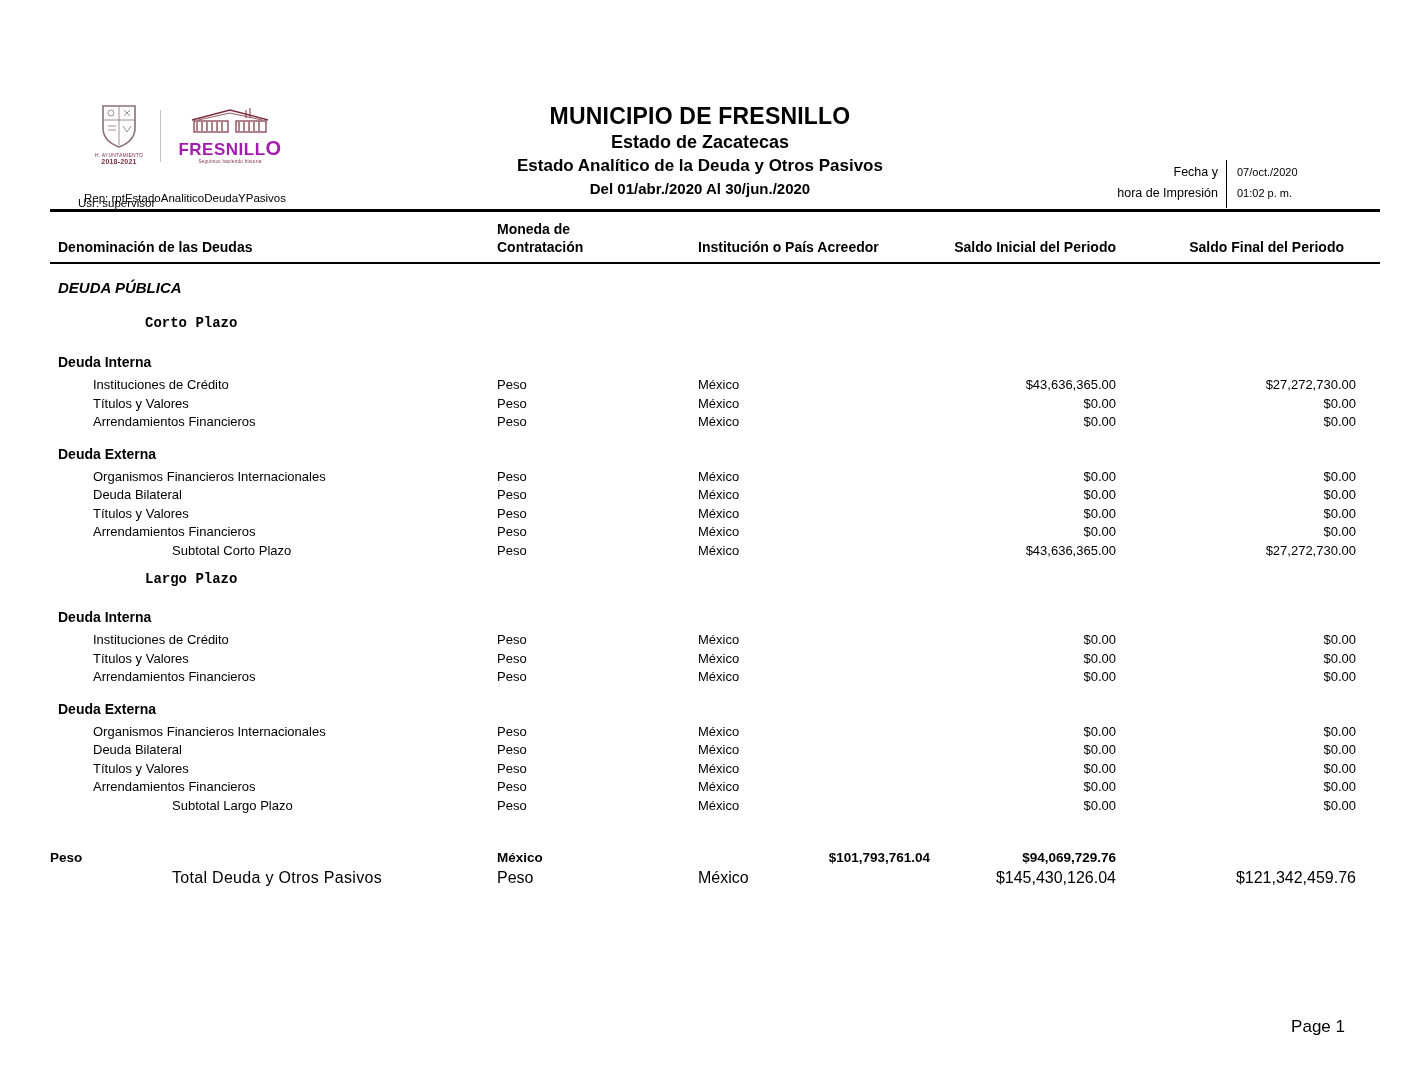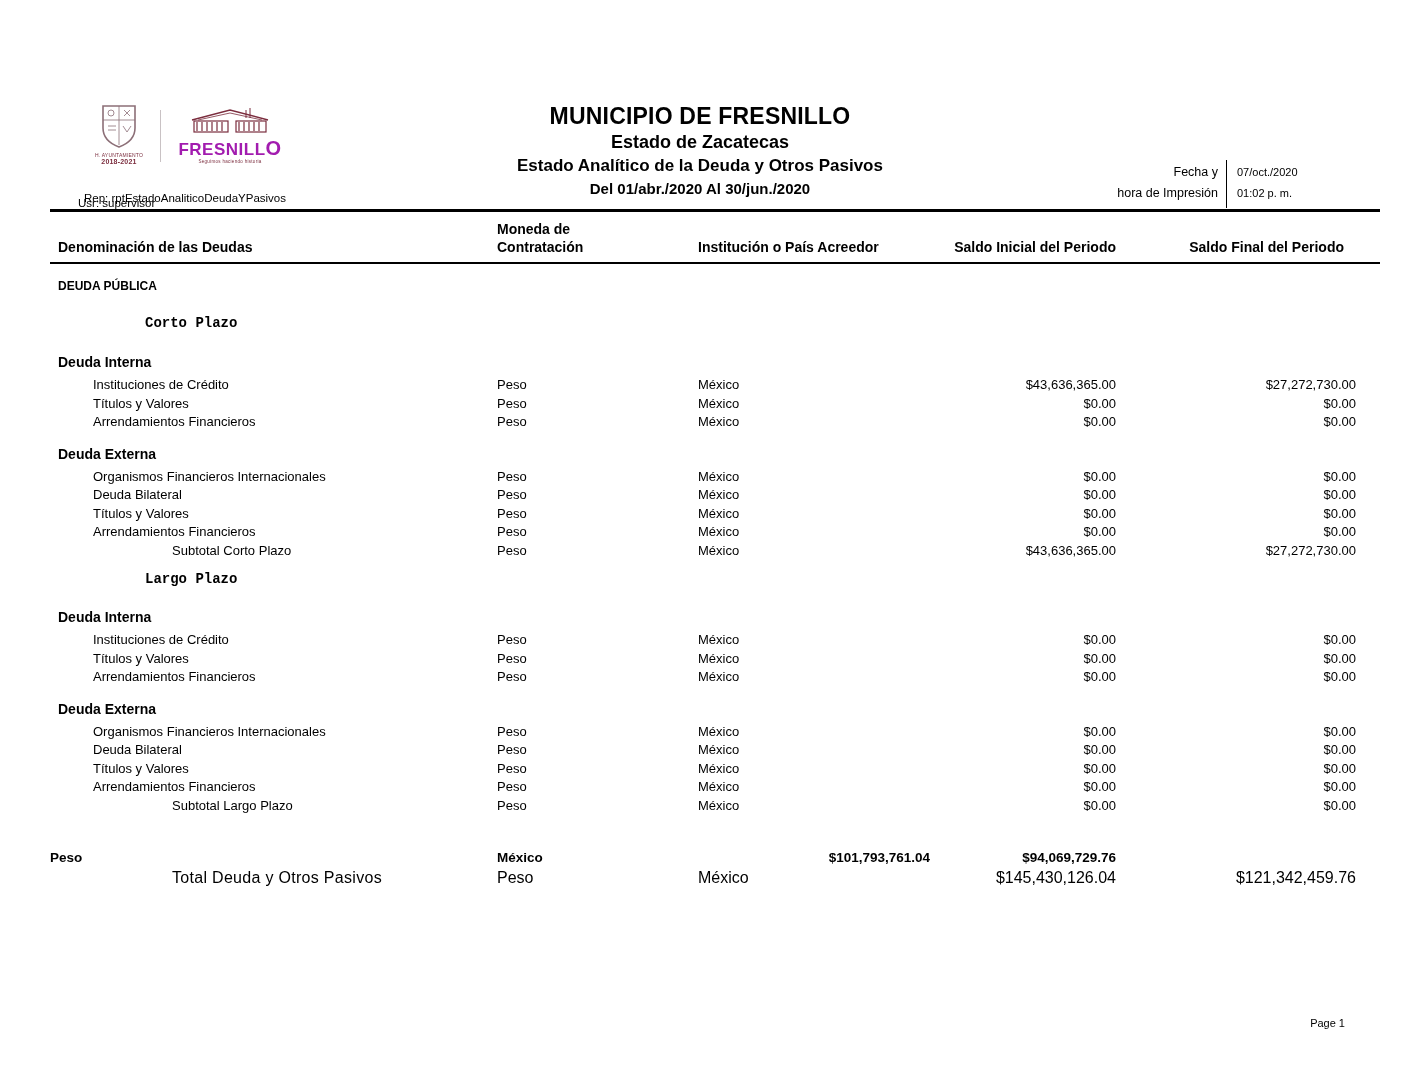--- a/index.html
+++ b/index.html
@@ -45,41 +45,41 @@
   .th-saldo-fin{text-align:right;padding-right:12px;}
 
   .tbody{position:absolute;left:50px;top:263px;width:1330px;}
   .row{align-items:baseline;font-size:13px;}
   .row .c-label{white-space:nowrap;}
   .row .c-moneda{}
   .row .c-pais{}
   .row .c-ini{text-align:right;}
   .row .c-fin{text-align:right;}
 
-  .row-section{margin-top:16px;height:20px;font-size:12px;font-weight:bold;}
+  .row-section{margin-top:16px;height:20px;font-size:15px;font-weight:bold;font-style:italic;}
   .row-section .c-label{padding-left:8px;}
   .row-subsection{margin-top:16px;height:19px;font-size:14px;font-weight:bold;font-family:Liberation Mono, monospace;}
   .row-subsection .c-label{padding-left:95px;}
   .row-group{margin-top:20px;height:19px;font-size:14px;font-weight:bold;}
   .row-group .c-label{padding-left:8px;}
   .row-group.tight{margin-top:13px;}
   .row-item{height:18.5px;}
   .row-item .c-label{padding-left:43px;}
   .row-item.first{margin-top:4px;}
   .row-subtotal{height:18.5px;}
   .row-subtotal .c-label{padding-left:122px;}
   .row-subsection.after-rows{margin-top:10px;}
   .row-group.after-sub{margin-top:19px;}
   .row-total{height:19px;font-weight:bold;font-size:13.5px;}
   .row-total .c-label{padding-left:43px;letter-spacing:.3px;}
   .row-total.first{margin-top:34px;}
   .row-total-sub{height:19px;font-weight:normal;font-size:16px;}
   .row-total-sub .c-label{padding-left:122px;letter-spacing:.3px;}
 
-  .page-number{position:absolute;right:64px;top:1017px;font-size:11px;}
+  .page-number{position:absolute;right:64px;top:1017px;font-size:17px;}
 </style>
 </head>
 <body>
 
 <div class="page">
 
   <div class="logo-block">
     <div class="crest">
       <span>
         <svg width="40" height="44" viewBox="0 0 40 44">

